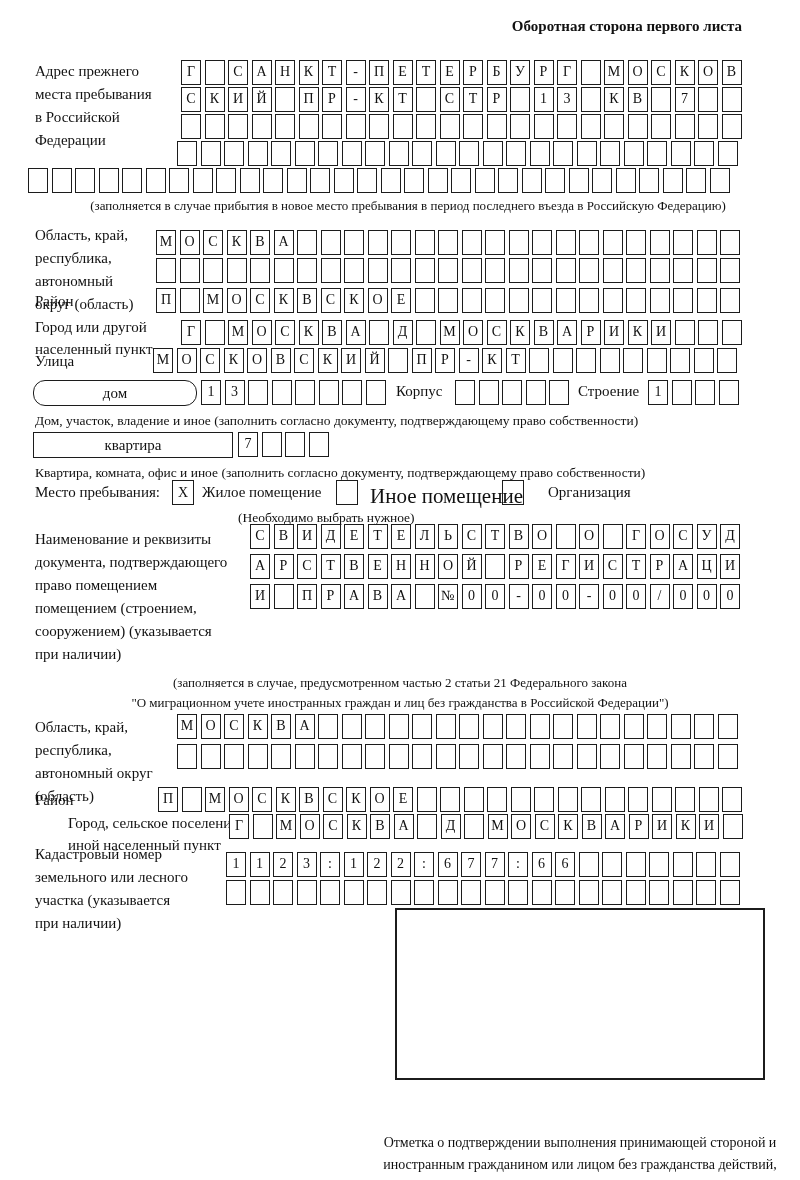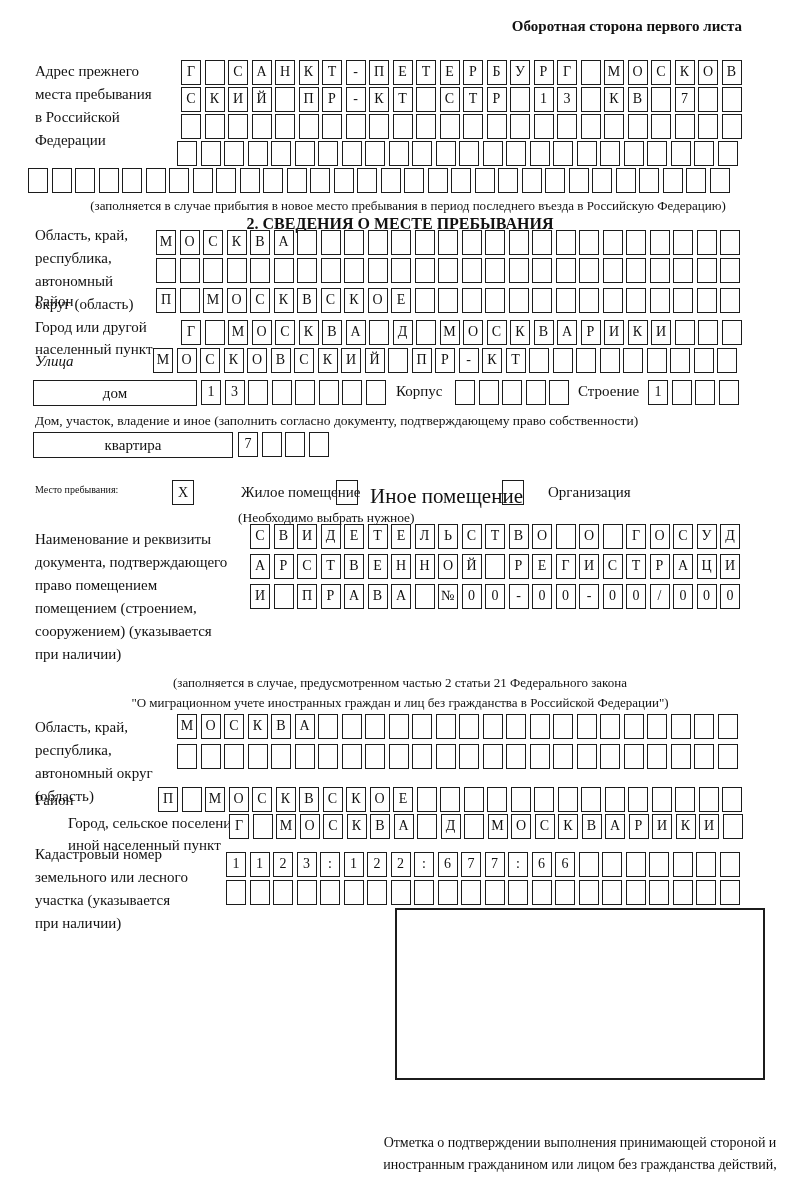--- a/index.html
+++ b/index.html
@@ -189,21 +189,20 @@
       <span class="cell"></span>
       <span class="cell"></span>
       <span class="cell"></span>
       <span class="cell"></span>
       <span class="cell"></span>
       <span class="cell"></span>
       <span class="cell"></span>
     </div>
   <div class="abs note center" style="top:197px;padding-left:8px;">(заполняется в случае прибытия в новое место пребывания в период последнего въезда в Российскую Федерацию)</div>
 
-  <div class="abs title center" style="top:215px;">2. СВЕДЕНИЯ О МЕСТЕ ПРЕБЫВАНИЯ</div>
 
   <div class="abs lbl" style="left:35px;top:224px;width:120px;">Область, край,
 республика,
 автономный
 округ (область)</div>
   <div class="row" style="left:156px;top:230px;">
       <span class="cell">М</span>
       <span class="cell">О</span>
       <span class="cell">С</span>
       <span class="cell">К</span>
@@ -308,21 +307,21 @@
       <span class="cell">А</span>
       <span class="cell">Р</span>
       <span class="cell">И</span>
       <span class="cell">К</span>
       <span class="cell">И</span>
       <span class="cell"></span>
       <span class="cell"></span>
       <span class="cell"></span>
     </div>
 
-  <div class="abs lbl" style="left:35px;top:350px;font-style:italic;">Улица</div>
+  <div class="abs lbl" style="left:35px;top:350px;">Улица</div>
   <div class="row" style="left:153px;top:348px;">
       <span class="cell">М</span>
       <span class="cell">О</span>
       <span class="cell">С</span>
       <span class="cell">К</span>
       <span class="cell">О</span>
       <span class="cell">В</span>
       <span class="cell">С</span>
       <span class="cell">К</span>
       <span class="cell">И</span>
@@ -337,21 +336,21 @@
       <span class="cell"></span>
       <span class="cell"></span>
       <span class="cell"></span>
       <span class="cell"></span>
       <span class="cell"></span>
       <span class="cell"></span>
       <span class="cell"></span>
       <span class="cell"></span>
     </div>
 
-  <div class="abs bigcell-label" style="left:33px;top:380px;width:164px;">дом</div>
+  <div class="abs bigcell-label" style="left:33px;top:380px;width:164px;border-radius:12px;">дом</div>
   <div class="row" style="left:201px;top:380px;">
       <span class="cell">1</span>
       <span class="cell">3</span>
       <span class="cell"></span>
       <span class="cell"></span>
       <span class="cell"></span>
       <span class="cell"></span>
       <span class="cell"></span>
       <span class="cell"></span>
     </div>
@@ -372,26 +371,27 @@
     </div>
   <div class="abs bigcell-label" style="left:33px;top:432px;width:200px;">квартира</div>
 
   <div class="abs caption" style="left:35px;top:412px;width:740px;">Дом, участок, владение и иное (заполнить согласно документу, подтверждающему право собственности)</div>
   <div class="row" style="left:238px;top:432px;">
       <span class="cell">7</span>
       <span class="cell"></span>
       <span class="cell"></span>
       <span class="cell"></span>
     </div>
-
-  <div class="abs" style="left:35px;top:484px;font-size:10px;">Место пребывания:</div>
+  <div class="abs caption" style="left:35px;top:464px;width:740px;">Квартира, комната, офис и иное (заполнить согласно документу, подтверждающему право собственности)</div>
+
+  <div class="abs" style="left:35px;top:484px;font-size:15px;">Место пребывания:</div>
   <div class="abs chk" style="left:172px;top:480px;">
       <span>X</span>
     </div>
-  <div class="abs" style="left:202px;top:484px;font-size:15px;margin-left:39px;">Жилое помещение</div>
+  <div class="abs" style="left:202px;top:484px;font-size:15px;">Жилое помещение</div>
   <div class="abs chk" style="left:336px;top:480px;">
       <span></span>
     </div>
   <div class="abs" style="left:370px;top:484px;font-size:21px;">Иное помещение</div>
   <div class="abs chk" style="left:502px;top:480px;">
       <span></span>
     </div>
   <div class="abs" style="left:548px;top:484px;font-size:15px;">Организация</div>
   <div class="abs caption" style="left:238px;top:509px;">(Необходимо выбрать нужное)</div>
 

